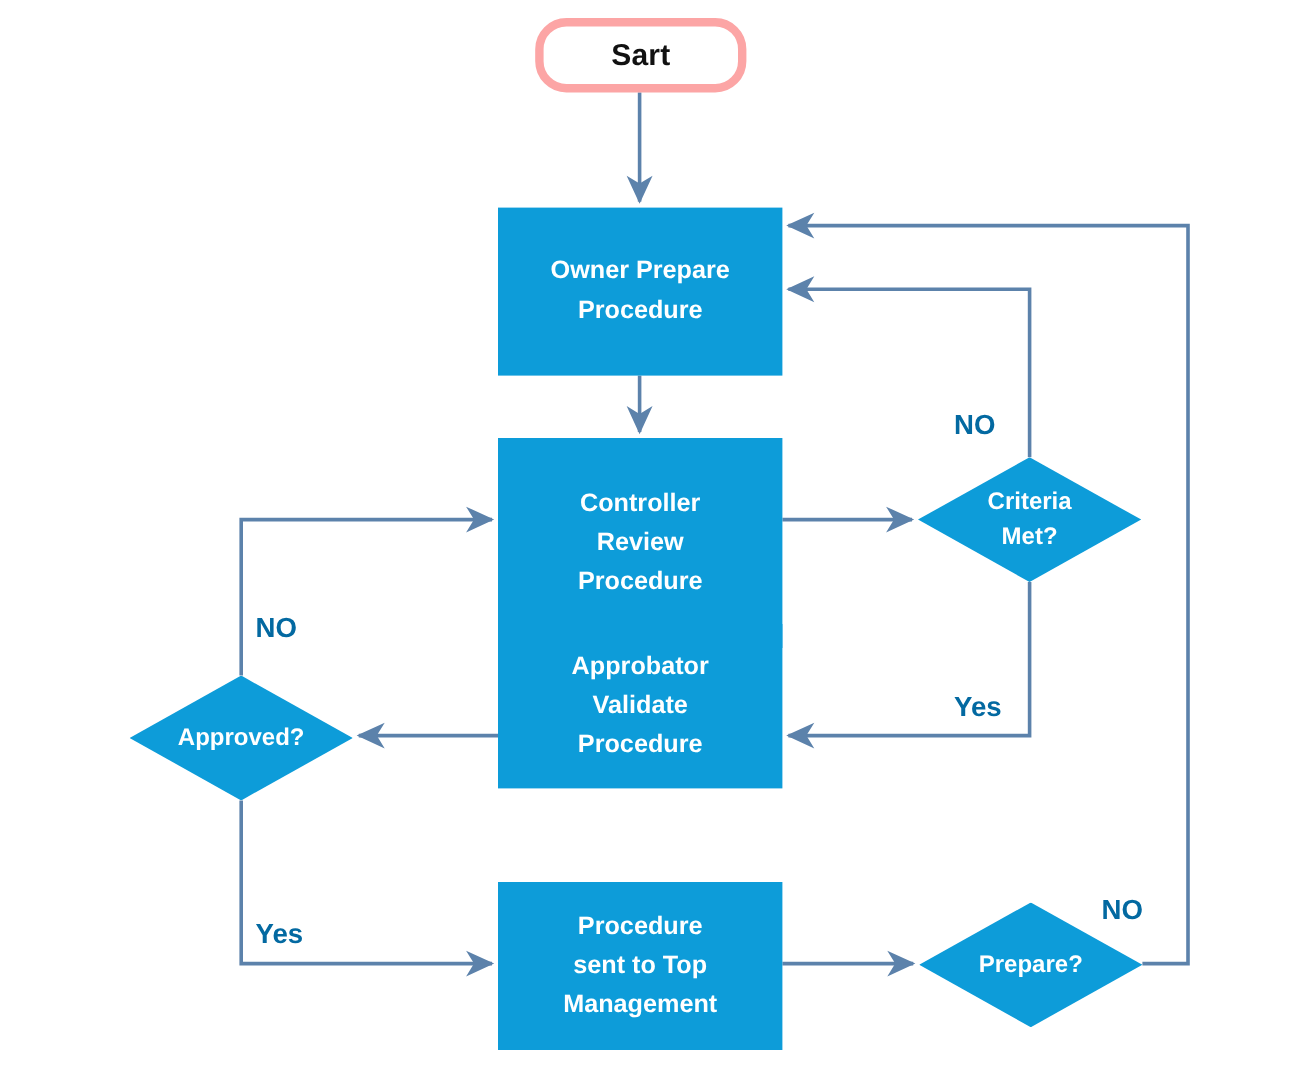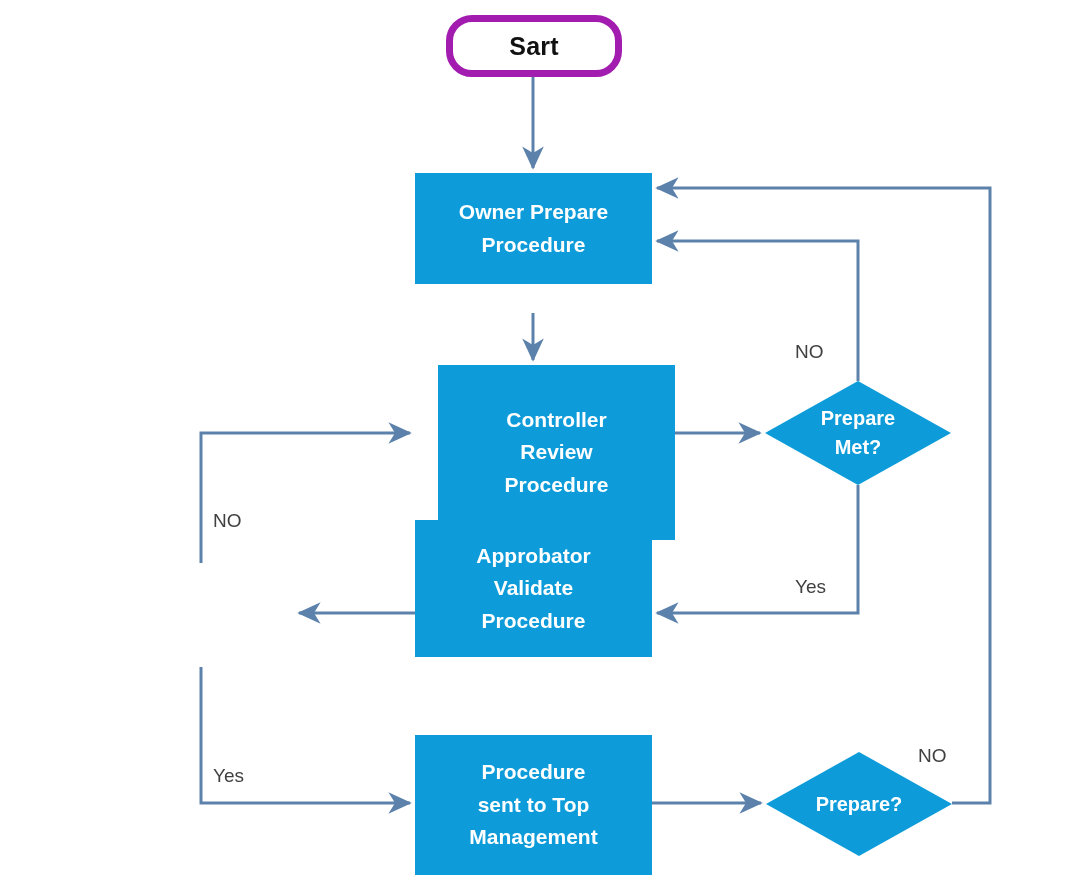--- a/index.html
+++ b/index.html
@@ -34,21 +34,21 @@
     position: absolute;
     box-sizing: border-box;
     display: flex;
     align-items: center;
     justify-content: center;
     text-align: center;
   }
 
   .node-start {
     background: #ffffff;
-    border: 7px solid #a21caf;
+    border: 7px solid #fca5a5;
     border-radius: 26px;
     color: #111111;
     font-weight: bold;
     font-size: 25px;
     letter-spacing: 0.2px;
   }
 
   .node-process {
     background: #0d9cd9;
     color: #ffffff;
@@ -79,23 +79,23 @@
     width: 78%;
   }
 
   .node-label {
     white-space: pre-line;
   }
 
   
   .edge-label {
     position: absolute;
-    color: #404040;
-    font-weight: normal;
-    font-size: 19px;
+    color: #0369a1;
+    font-weight: bold;
+    font-size: 23px;
     white-space: nowrap;
   }
 </style>
 </head>
 <body>
 
 <div id="flow-root">
 
   <svg id="connectors" viewBox="0 0 1080 896" width="1080" height="896" xmlns="http://www.w3.org/2000/svg">
     <defs>
@@ -125,49 +125,53 @@
       <path d="M652,803 L761,803" marker-end="url(#arrowhead)"></path>
 
       <path d="M952,803 L990,803 L990,188 L657,188" marker-end="url(#arrowhead)"></path>
     </g>
   </svg>
 
   <div class="node node-start" style="left:446px; top:15px; width:176px; height:62px;">
     <span class="node-label">Sart</span>
   </div>
 
-  <div class="node node-process" style="left:415px; top:173px; width:237px; height:111px;">
+  <div class="node node-process" style="left:415px; top:173px; width:237px; height:140px;">
     <span class="node-label">Owner Prepare
 Procedure</span>
   </div>
 
-  <div class="node node-process" style="left:438px; top:365px; width:237px; height:175px;">
+  <div class="node node-process" style="left:415px; top:365px; width:237px; height:175px;">
     <span class="node-label">Controller
 Review
 Procedure</span>
   </div>
 
   <div class="node node-process" style="left:415px; top:520px; width:237px; height:137px;">
     <span class="node-label">Approbator
 Validate
 Procedure</span>
   </div>
 
   <div class="node node-process" style="left:415px; top:735px; width:237px; height:140px;">
     <span class="node-label">Procedure
 sent to Top
 Management</span>
   </div>
 
   <div class="node node-decision" style="left:765px; top:381px; width:186px; height:104px;">
     <span class="diamond-shape"></span>
-    <span class="diamond-label node-label">Prepare
+    <span class="diamond-label node-label">Criteria
 Met?</span>
   </div>
 
+  <div class="node node-decision" style="left:108px; top:563px; width:186px; height:104px;">
+    <span class="diamond-shape"></span>
+    <span class="diamond-label node-label">Approved?</span>
+  </div>
 
   <div class="node node-decision" style="left:766px; top:752px; width:186px; height:104px;">
     <span class="diamond-shape"></span>
     <span class="diamond-label node-label">Prepare?</span>
   </div>
 
   <div class="edge-label" style="left:795px; top:341px;">NO</div>
 
   <div class="edge-label" style="left:795px; top:576px;">Yes</div>
 

